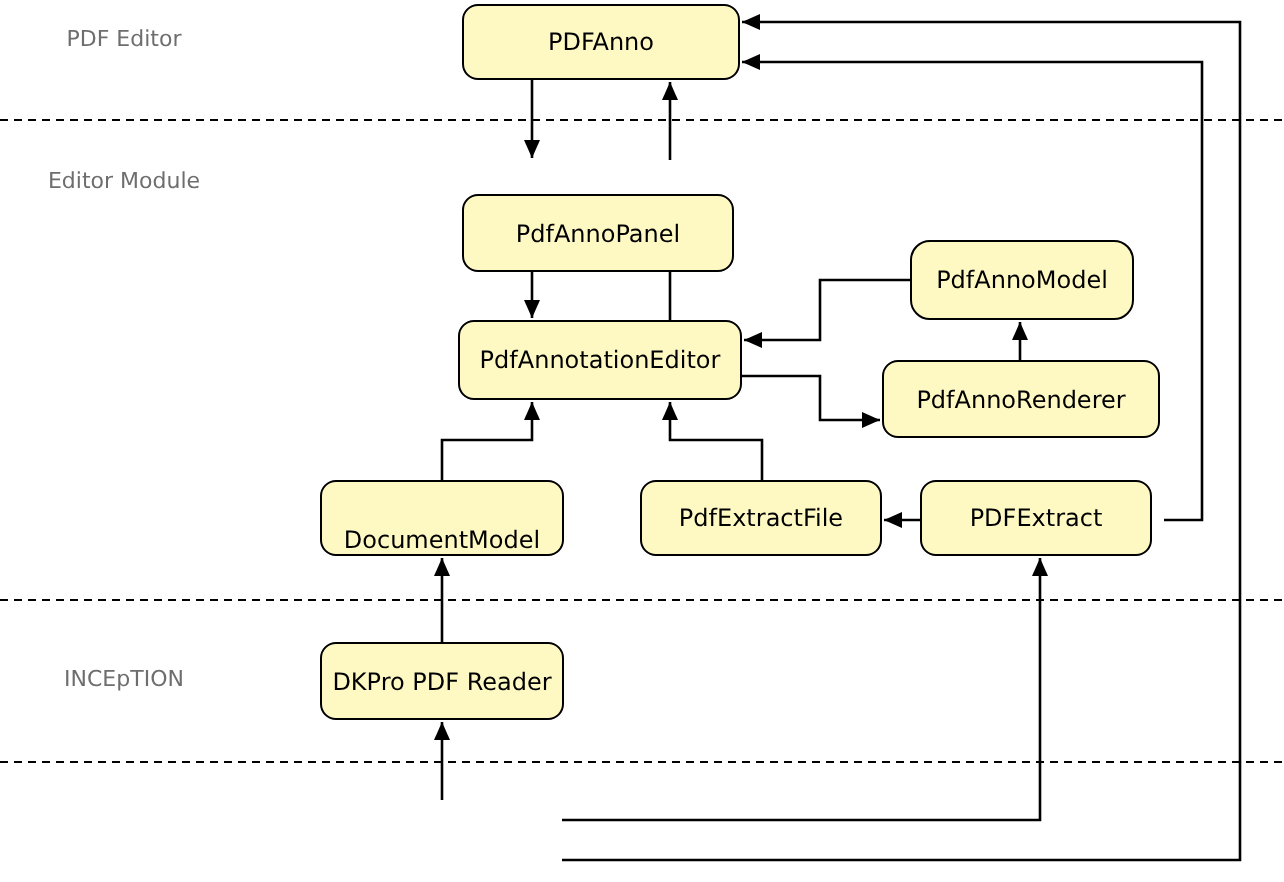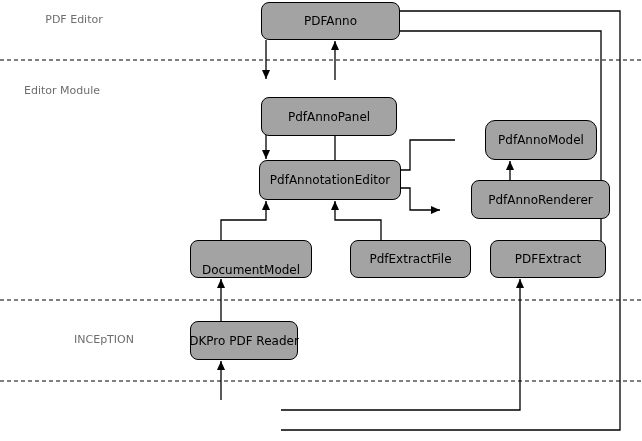--- a/index.html
+++ b/index.html
@@ -16,31 +16,30 @@
     overflow: hidden;
   }
   #wires {
     position: absolute;
     left: 0; top: 0;
     width: 642px; height: 441px;
   }
   .node {
     position: absolute;
     box-sizing: border-box;
-    background: #a3a3a3;
+    background: #fef9c3;
     border: 1.4px solid #000000;
     border-radius: 8px;
     display: flex;
     align-items: center;
     justify-content: center;
     font-size: 12px;
     color: #000000;
     white-space: nowrap;
     z-index: 2;
-    margin-left: 30px;
   }
   .section-label {
     position: absolute;
     left: 0;
     width: 124px;
     text-align: center;
     font-size: 11px;
     line-height: 14px;
     color: #6e6e6e;
     z-index: 1;
@@ -48,26 +47,26 @@
   }
   
   .n-pdfanno       { left: 231px; top: 2px;   width: 139px; height: 38px; }
   .n-pdfannopanel  { left: 231px; top: 97px;  width: 136px; height: 39px; }
   .n-pdfannotationeditor { left: 229px; top: 160px; width: 142px; height: 40px; }
   .n-pdfannomodel  { left: 455px; top: 120px; width: 112px; height: 40px; border-radius: 10px; }
   .n-pdfannorenderer { left: 441px; top: 180px; width: 139px; height: 39px; }
   .n-documentmodel { left: 160px; top: 240px; width: 122px; height: 38px; align-items: flex-end; }
   .n-pdfextractfile{ left: 320px; top: 240px; width: 121px; height: 38px; }
   .n-pdfextract    { left: 460px; top: 240px; width: 116px; height: 38px; }
-  .n-dkpropdfreader{ left: 160px; top: 321px; width: 108px; height: 39px; }
+  .n-dkpropdfreader{ left: 160px; top: 321px; width: 122px; height: 39px; }
   .n-pdfdocument   { left: 161px; top: 400px; width: 120px; height: 38px; }
 
-  .s-pdf-editor { top: 13px; padding-left: 12px; }
+  .s-pdf-editor { top: 13px; }
   .s-inception-pdf-editor-module { top: 84px; }
-  .s-inception { top: 333px; padding-left: 42px; }
+  .s-inception { top: 333px; }
 </style>
 </head>
 <body>
 
 <div id="canvas">
 
   <svg id="wires" viewBox="0 0 642 441" xmlns="http://www.w3.org/2000/svg">
     <defs>
       <marker id="arrow" markerWidth="10" markerHeight="8" refX="9" refY="4" orient="auto" markerUnits="userSpaceOnUse">
         <path d="M0,0 L9,4 L0,8 Z" fill="#000000"></path>

